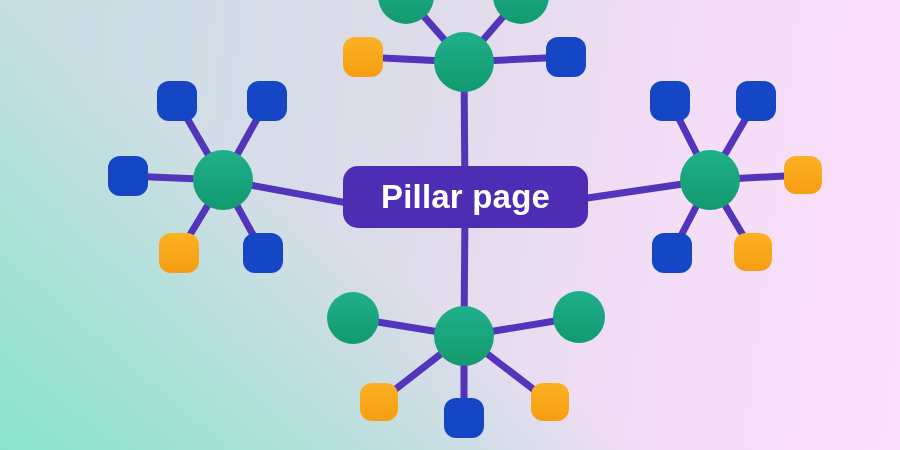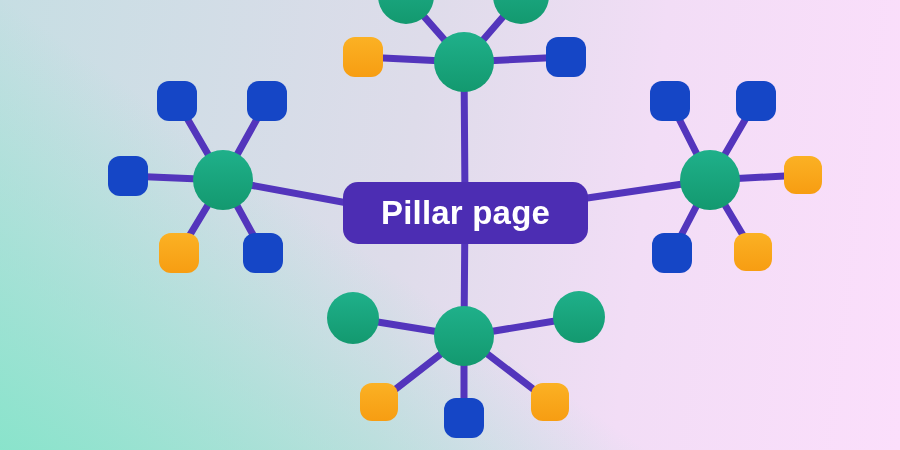--- a/index.html
+++ b/index.html
@@ -79,16 +79,16 @@
       <div class="node square orange" style="left: 803px; top: 175px; width: 38px; height: 38px;"></div>
       <div class="node square blue" style="left: 672px; top: 253px; width: 40px; height: 40px;"></div>
       <div class="node square orange" style="left: 753px; top: 252px; width: 38px; height: 38px;"></div>
       <div class="node circle green" style="left: 464px; top: 336px; width: 60px; height: 60px;"></div>
       <div class="node circle green" style="left: 353px; top: 318px; width: 52px; height: 52px;"></div>
       <div class="node circle green" style="left: 579px; top: 317px; width: 52px; height: 52px;"></div>
       <div class="node square orange" style="left: 379px; top: 402px; width: 38px; height: 38px;"></div>
       <div class="node square blue" style="left: 464px; top: 418px; width: 40px; height: 40px;"></div>
       <div class="node square orange" style="left: 550px; top: 402px; width: 38px; height: 38px;"></div>
     </div>
-  <div class="pillar" id="pillar-box" style="left: 343px; top: 166px; width: 245px; height: 62px; border-radius: 15px; margin-top: 16px;">
+  <div class="pillar" id="pillar-box" style="left: 343px; top: 166px; width: 245px; height: 62px; border-radius: 15px;">
     <span>Pillar page</span>
   </div>
 </div>
 
 </body></html>

